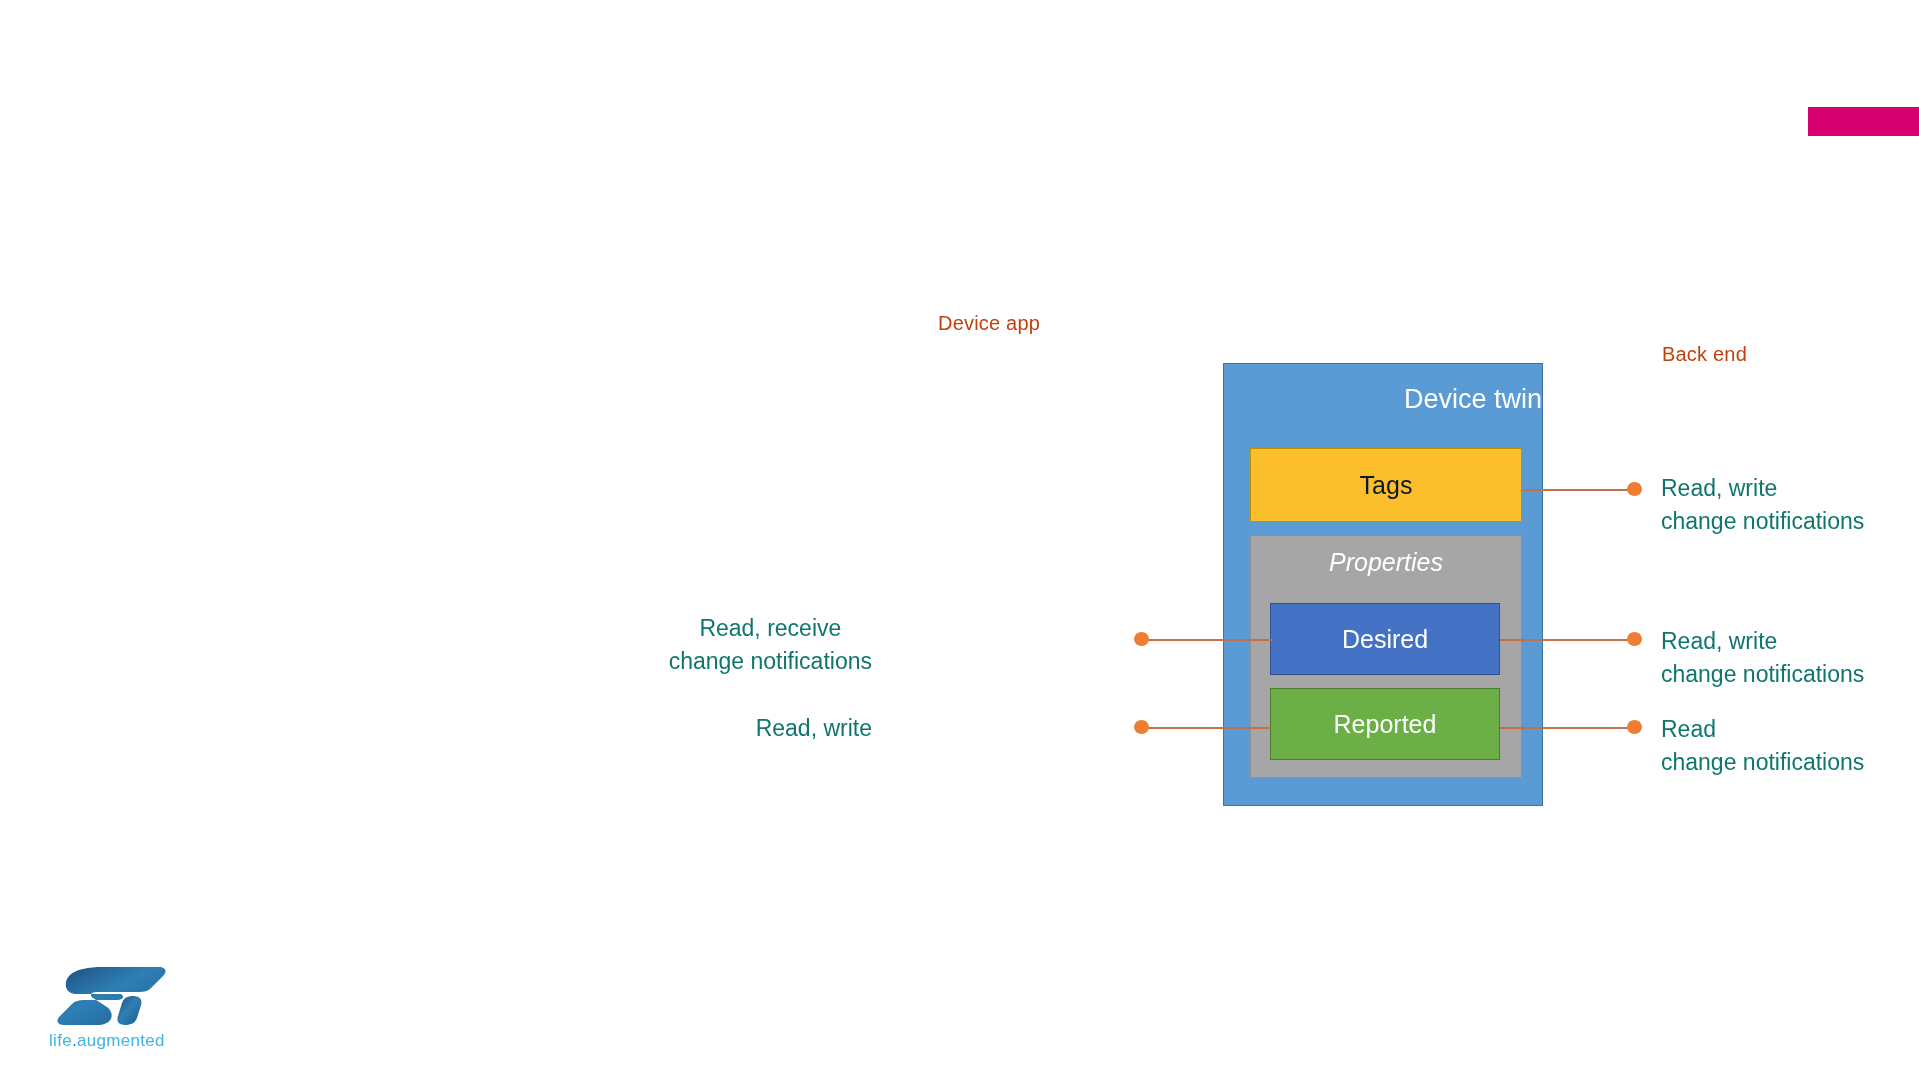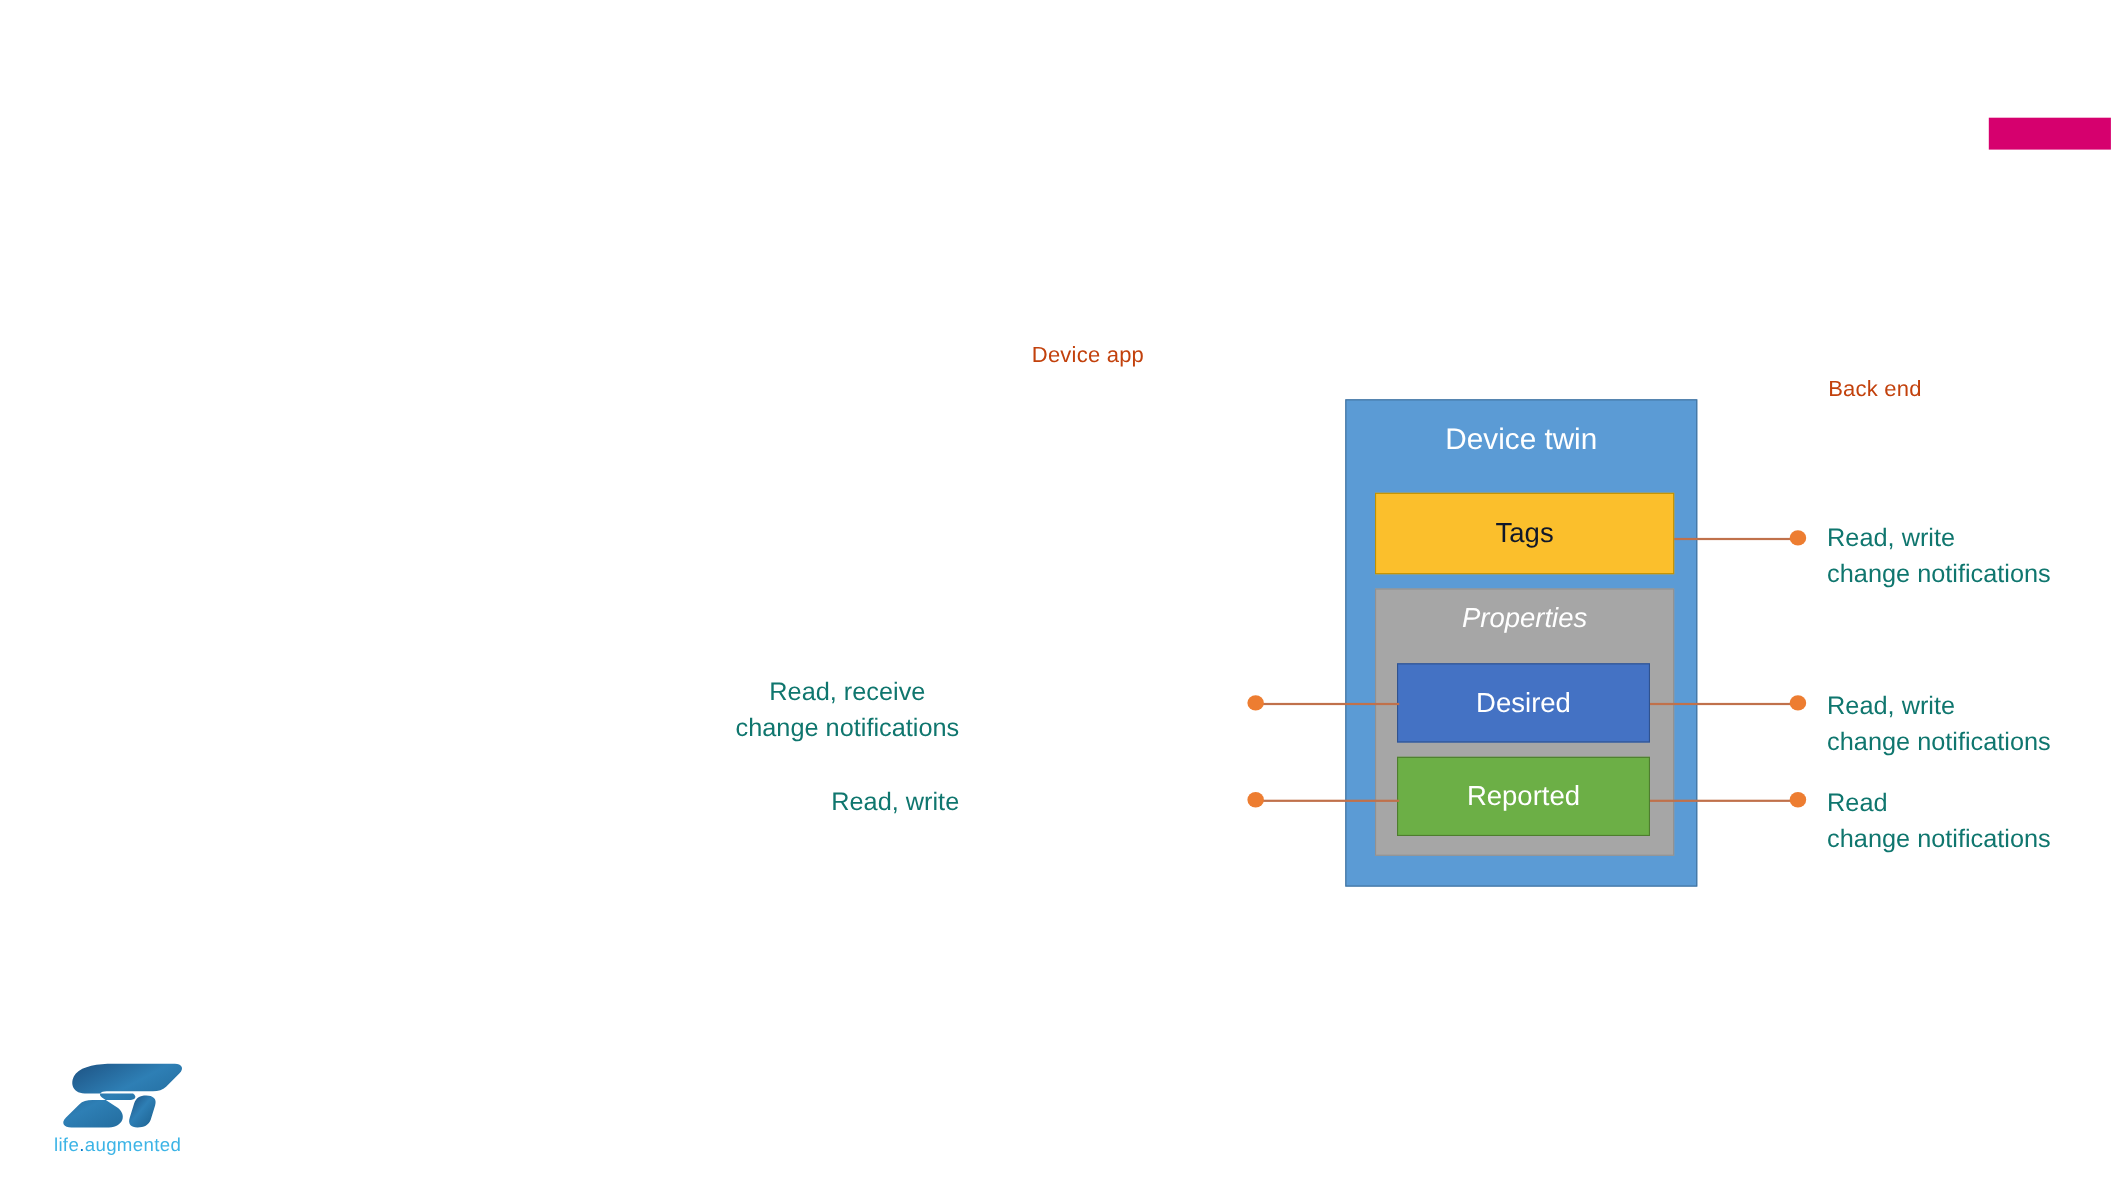--- a/index.html
+++ b/index.html
@@ -49,21 +49,21 @@
     height: 443px;
     background: #5B9BD5;
     border: 1px solid #41719C;
     box-sizing: border-box;
   }
   .twin-title {
     position: absolute;
     left: 0;
     top: 20px;
     width: 100%;
-    text-align: center;
+    text-align: right;
     font-size: 27px;
     color: #ffffff;
     white-space: nowrap;
   }
 
   
   .tags-box {
     position: absolute;
     left: 1250px;
     top: 448px;

